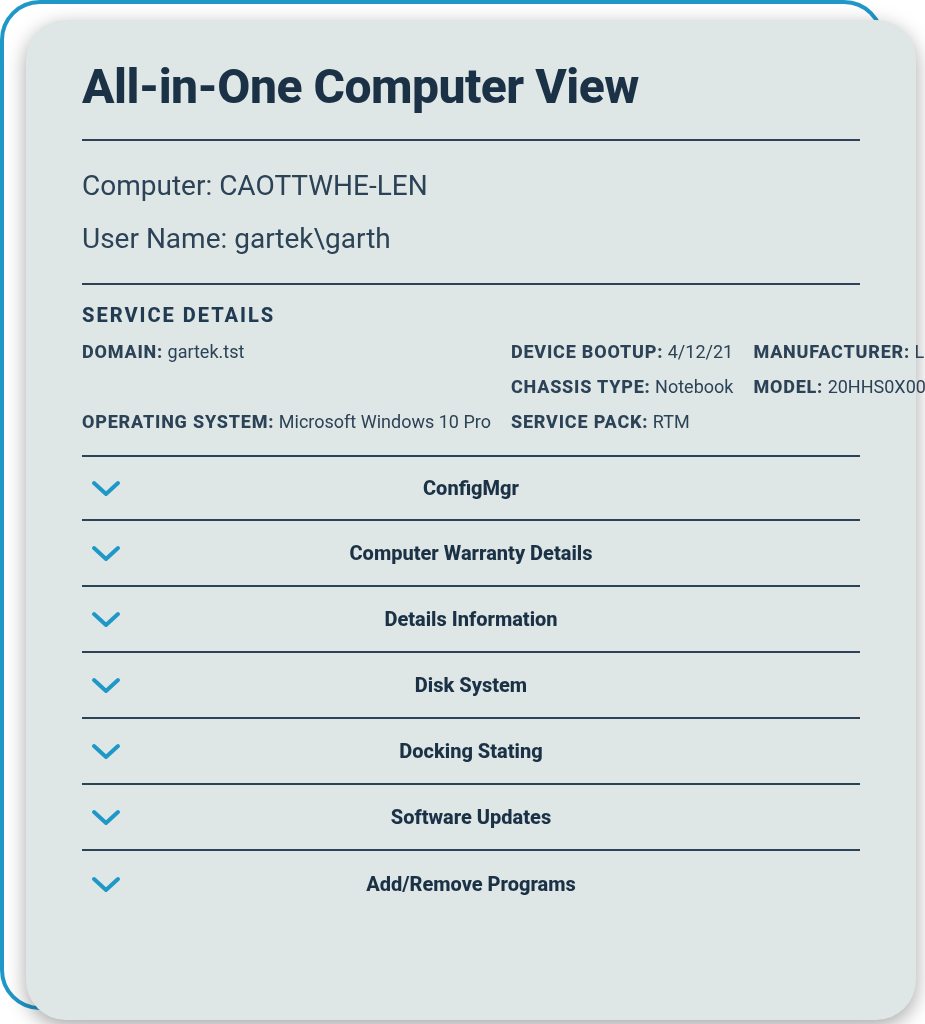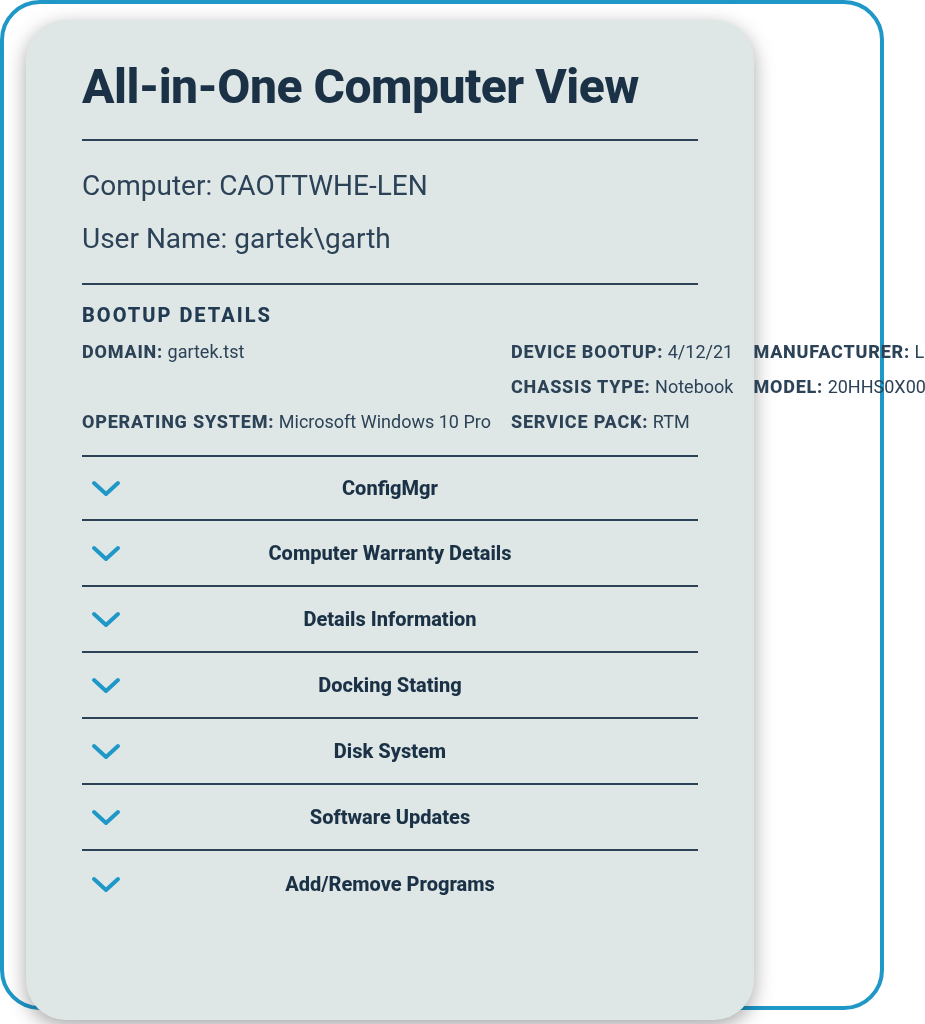--- a/index.html
+++ b/index.html
@@ -18,21 +18,21 @@
     width: 884px;
     height: 1010px;
     border: 4px solid #1f98c8;
     border-radius: 40px;
     background: transparent;
   }
   .main-card {
     position: absolute;
     top: 20px;
     left: 26px;
-    width: 728px;
+    width: 890px;
     height: 1000px;
     background: #dfe7e6;
     border-radius: 40px;
     box-shadow: 0 6px 20px rgba(0,0,0,0.35);
     padding: 38px 56px 0 56px;
     color: #213b52;
   }
   .title {
     font-size: 48px;
     font-weight: 800;
@@ -143,21 +143,21 @@
       <span>CAOTTWHE-LEN</span>
     </div>
     <div class="info-line">
       <span class="info-label">User Name:</span>
       <span>gartek\garth</span>
     </div>
   </div>
 
   <hr class="hr">
 
-  <div class="section-header">BOOTUP DETAILS</div>
+  <div class="section-header">SERVICE DETAILS</div>
 
   <div class="details-grid">
     <div class="detail-item">
       <span class="detail-key">DOMAIN:</span>
       <span class="detail-val">gartek.tst</span>
     </div>
     <div class="detail-item col-b">
       <span class="detail-key">DEVICE BOOTUP:</span>
       <span class="detail-val">4/12/21</span>
     </div>
@@ -208,36 +208,36 @@
           </svg>
       </span>
       <span class="acc-label">Details Information</span>
     </div>
     <div class="acc-item">
       <span class="chevron">
         <svg viewBox="0 0 30 20">
             <polyline points="3,5 15,16 27,5"></polyline>
           </svg>
       </span>
+      <span class="acc-label">Disk System</span>
+    </div>
+    <div class="acc-item">
+      <span class="chevron">
+        <svg viewBox="0 0 30 20">
+            <polyline points="3,5 15,16 27,5"></polyline>
+          </svg>
+      </span>
       <span class="acc-label">Docking Stating</span>
     </div>
     <div class="acc-item">
       <span class="chevron">
         <svg viewBox="0 0 30 20">
             <polyline points="3,5 15,16 27,5"></polyline>
           </svg>
       </span>
-      <span class="acc-label">Disk System</span>
-    </div>
-    <div class="acc-item">
-      <span class="chevron">
-        <svg viewBox="0 0 30 20">
-            <polyline points="3,5 15,16 27,5"></polyline>
-          </svg>
-      </span>
       <span class="acc-label">Software Updates</span>
     </div>
     <div class="acc-item">
       <span class="chevron">
         <svg viewBox="0 0 30 20">
             <polyline points="3,5 15,16 27,5"></polyline>
           </svg>
       </span>
       <span class="acc-label">Add/Remove Programs</span>
     </div>

